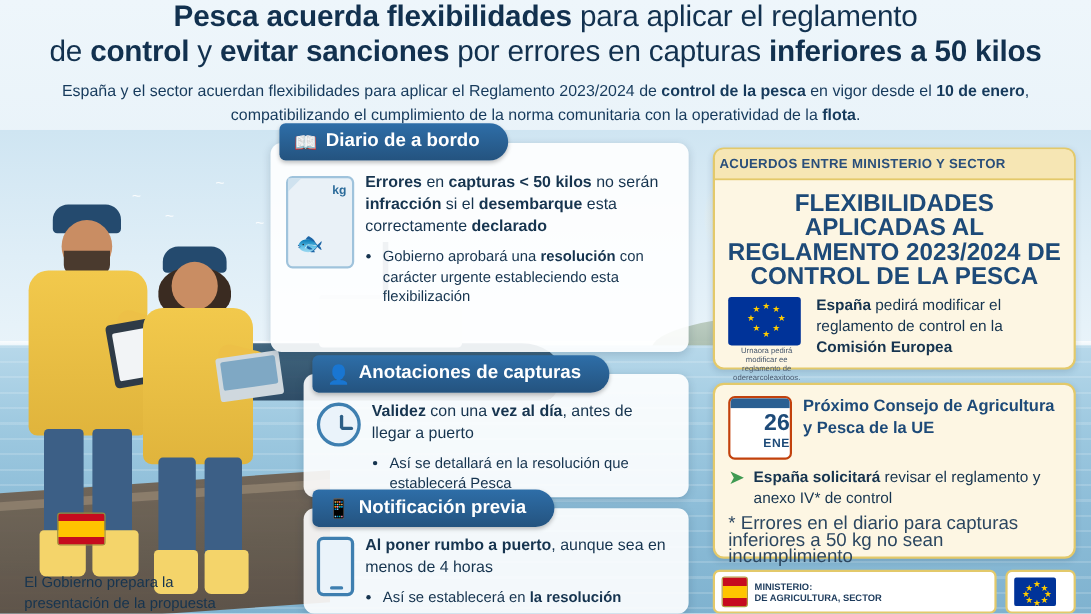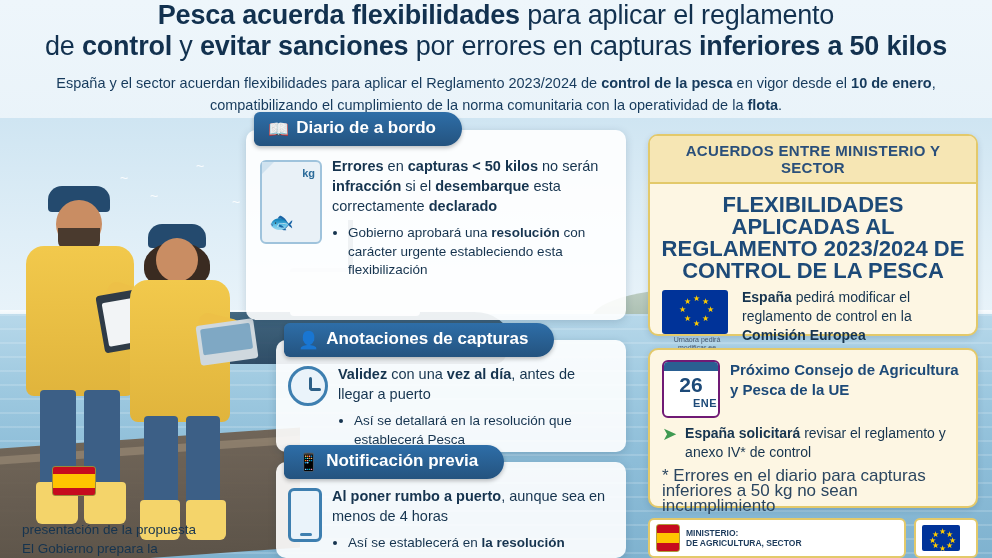--- a/index.html
+++ b/index.html
@@ -206,22 +206,22 @@
     background: #fdf6e3;
     border: 2px solid #e3c96a;
     border-radius: 10px;
     box-shadow: 0 2px 6px rgba(20,50,80,0.15);
     position: absolute;
   }
   .cream-head {
     background: #f6e6b4;
     border-bottom: 2px solid #e3c96a;
     border-radius: 7px 7px 0 0;
-    text-align: center;
-    font-size: 15px;
+    text-align: left;
+    font-size: 12px;
     font-weight: bold;
     color: #2a4f7a;
     letter-spacing: .3px;
     padding: 6px 4px;
   }
   #panel-acuerdos { left: 648px; top: 134px; width: 330px; height: 202px; }
   .acuerdos-title {
     text-align: center; font-size: 22px; font-weight: bold; color: #1d4a78;
     line-height: 22px; padding: 10px 10px 6px 10px;
   }
@@ -234,21 +234,21 @@
   .eu-cap {
     font-size: 7px; color: #44556b; text-align: center; width: 70px;
     line-height: 8px; margin-top: 2px;
   }
   .eu-text { font-size: 14px; line-height: 19px; color: #16344f; }
 
   #panel-consejo { left: 648px; top: 348px; width: 330px; height: 160px; padding-bottom: 6px; }
   .consejo-top { display: flex; gap: 10px; padding: 10px 12px 4px 12px; }
   .cal {
     flex: 0 0 auto; width: 58px; height: 58px; background: #ffffff;
-    border: 2px solid #701a75; border-radius: 6px; overflow: hidden; text-align: center;
+    border: 2px solid #c2410c; border-radius: 6px; overflow: hidden; text-align: right;
   }
   .cal .cal-bar { height: 9px; background: #2a5f92; }
   .cal .cal-d { font-size: 21px; font-weight: bold; color: #1d4a78; line-height: 24px; padding-top: 2px; }
   .cal .cal-m { font-size: 11px; font-weight: bold; color: #1d4a78; letter-spacing: .5px; padding-left: 28px; }
   .consejo-title { font-size: 15px; font-weight: bold; color: #1d4a78; line-height: 20px; }
   .consejo-body { padding: 2px 12px 0 12px; }
   .arrow-row { display: flex; gap: 8px; }
   .arrow {
     flex: 0 0 auto; color: #3f9a52; font-size: 18px; line-height: 18px; margin-top: 1px;
   }
@@ -460,17 +460,17 @@
         <span class="eu-star" style="left:24px; top:17px;">★</span>
         <span class="eu-star" style="left:17px; top:20px;">★</span>
         <span class="eu-star" style="left:10px; top:17px;">★</span>
         <span class="eu-star" style="left:7px; top:12px;">★</span>
         <span class="eu-star" style="left:10px; top:6px;">★</span>
       </div>
     </div>
   </div>
 
   <div id="gov-note">
+    <div>El Gobierno prepara la</div>
     <div>presentación de la propuesta</div>
-    <div>El Gobierno prepara la</div>
   </div>
 
 </div>
 
 </body></html>

